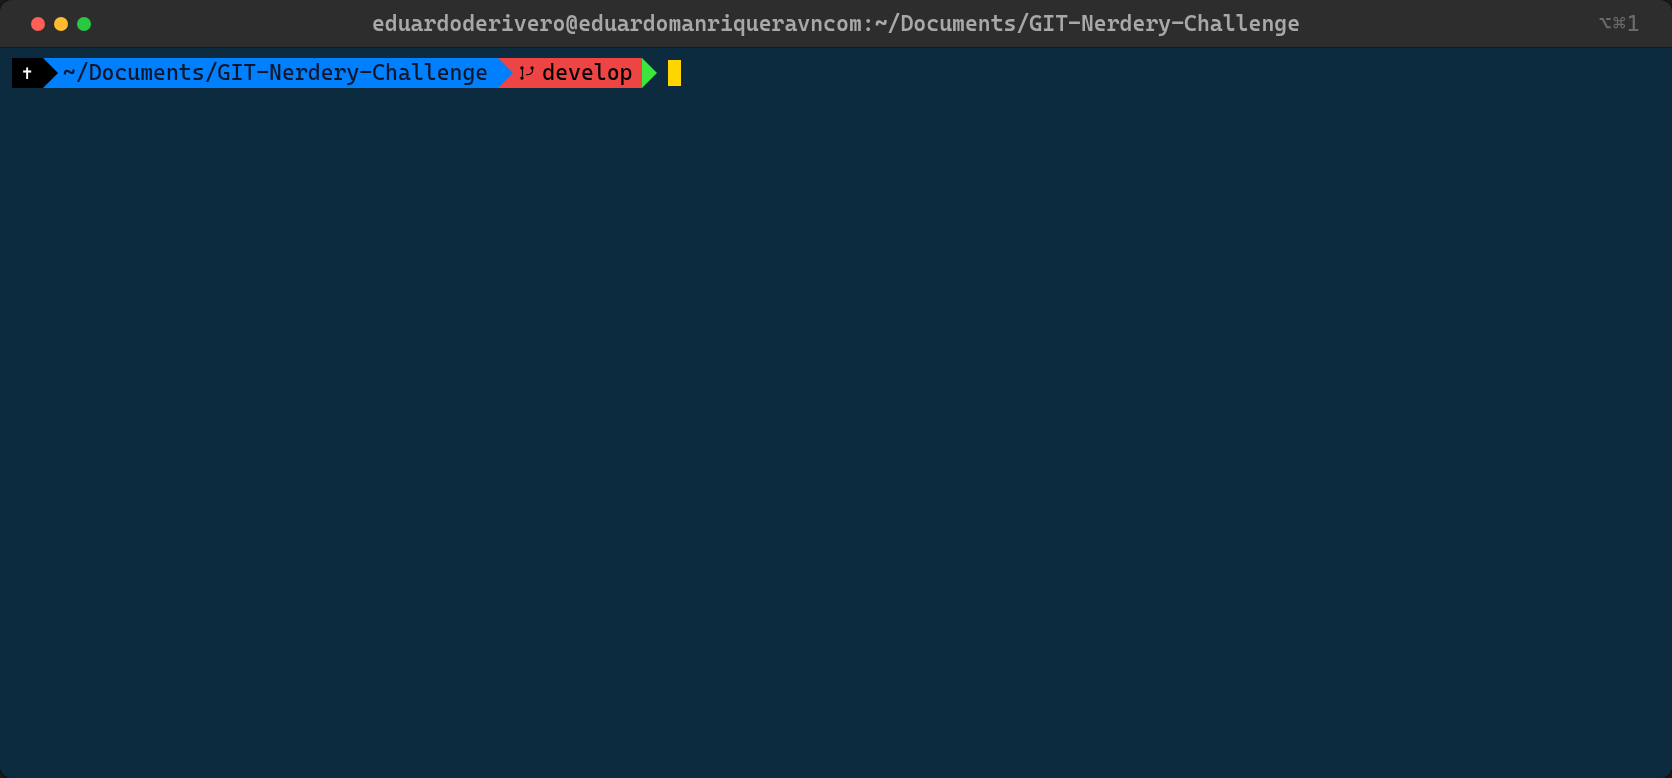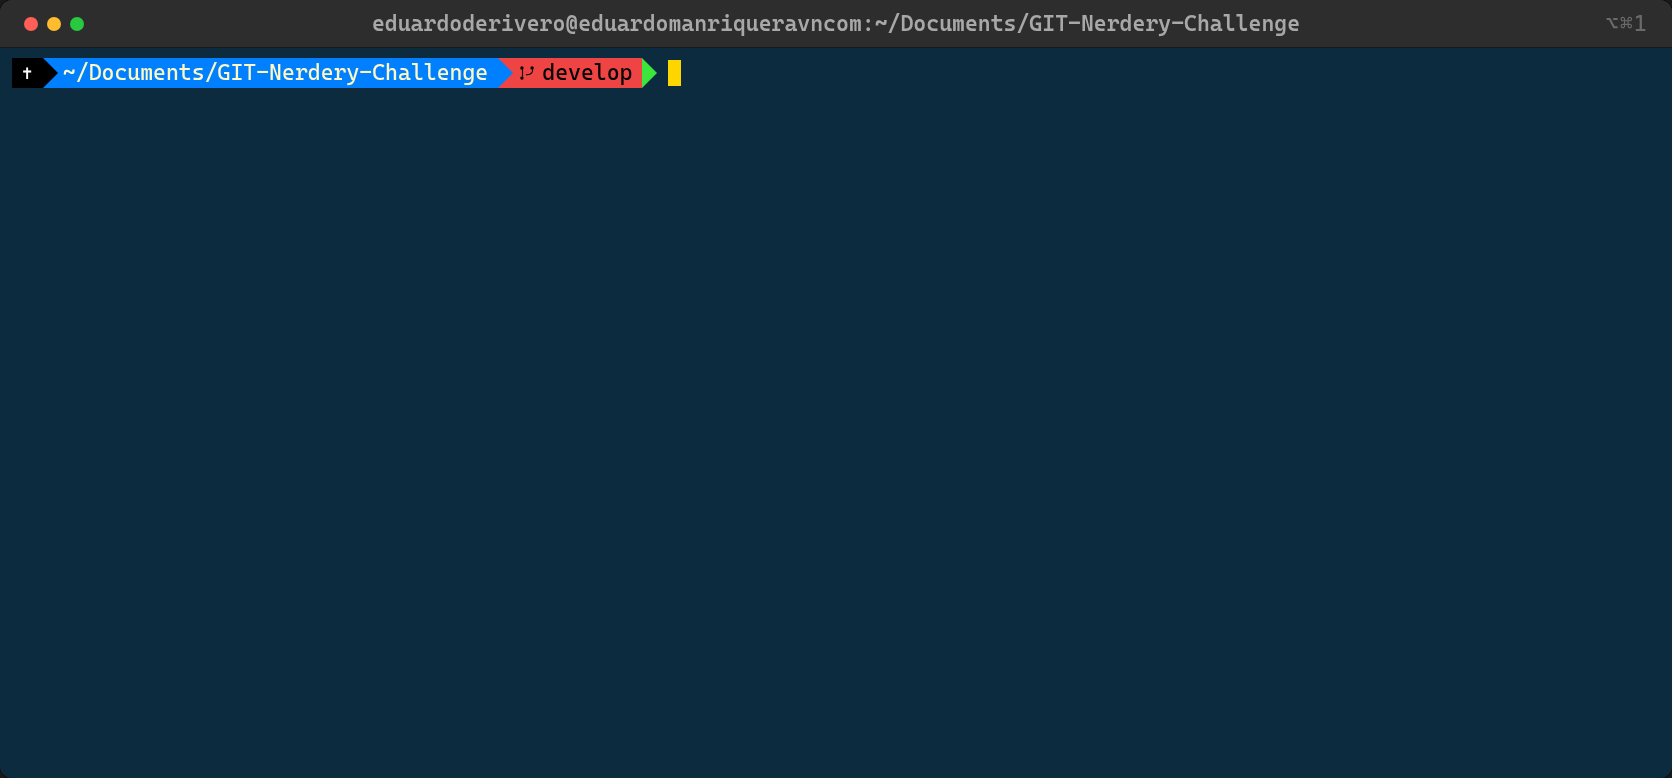--- a/index.html
+++ b/index.html
@@ -25,21 +25,21 @@
       display: flex;
       flex-direction: column;
       box-shadow: 0 0 0 1px rgba(0,0,0,0.5);
     }
 
     .titlebar {
       height: 48px;
       background: #2d2d2d;
       display: flex;
       align-items: center;
-      padding: 0 24px;
+      padding: 0 31px;
       position: relative;
       border-bottom: 1px solid #1a1a1a;
     }
 
     .traffic-lights {
       display: flex;
       gap: 9px;
       align-items: center;
     }
 
@@ -115,21 +115,21 @@
     .seg-black {
       background: #000;
       color: #fff;
     }
     .seg-black::after {
       border-left-color: #000;
     }
 
     .seg-blue {
       background: #007fff;
-      color: #fef9c3;
+      color: #0f172a;
     }
     .seg-blue::after {
       border-left-color: #007fff;
     }
 
     .seg-green {
       background: #ef4444;
       color: #000;
     }
     .seg-green::after {

